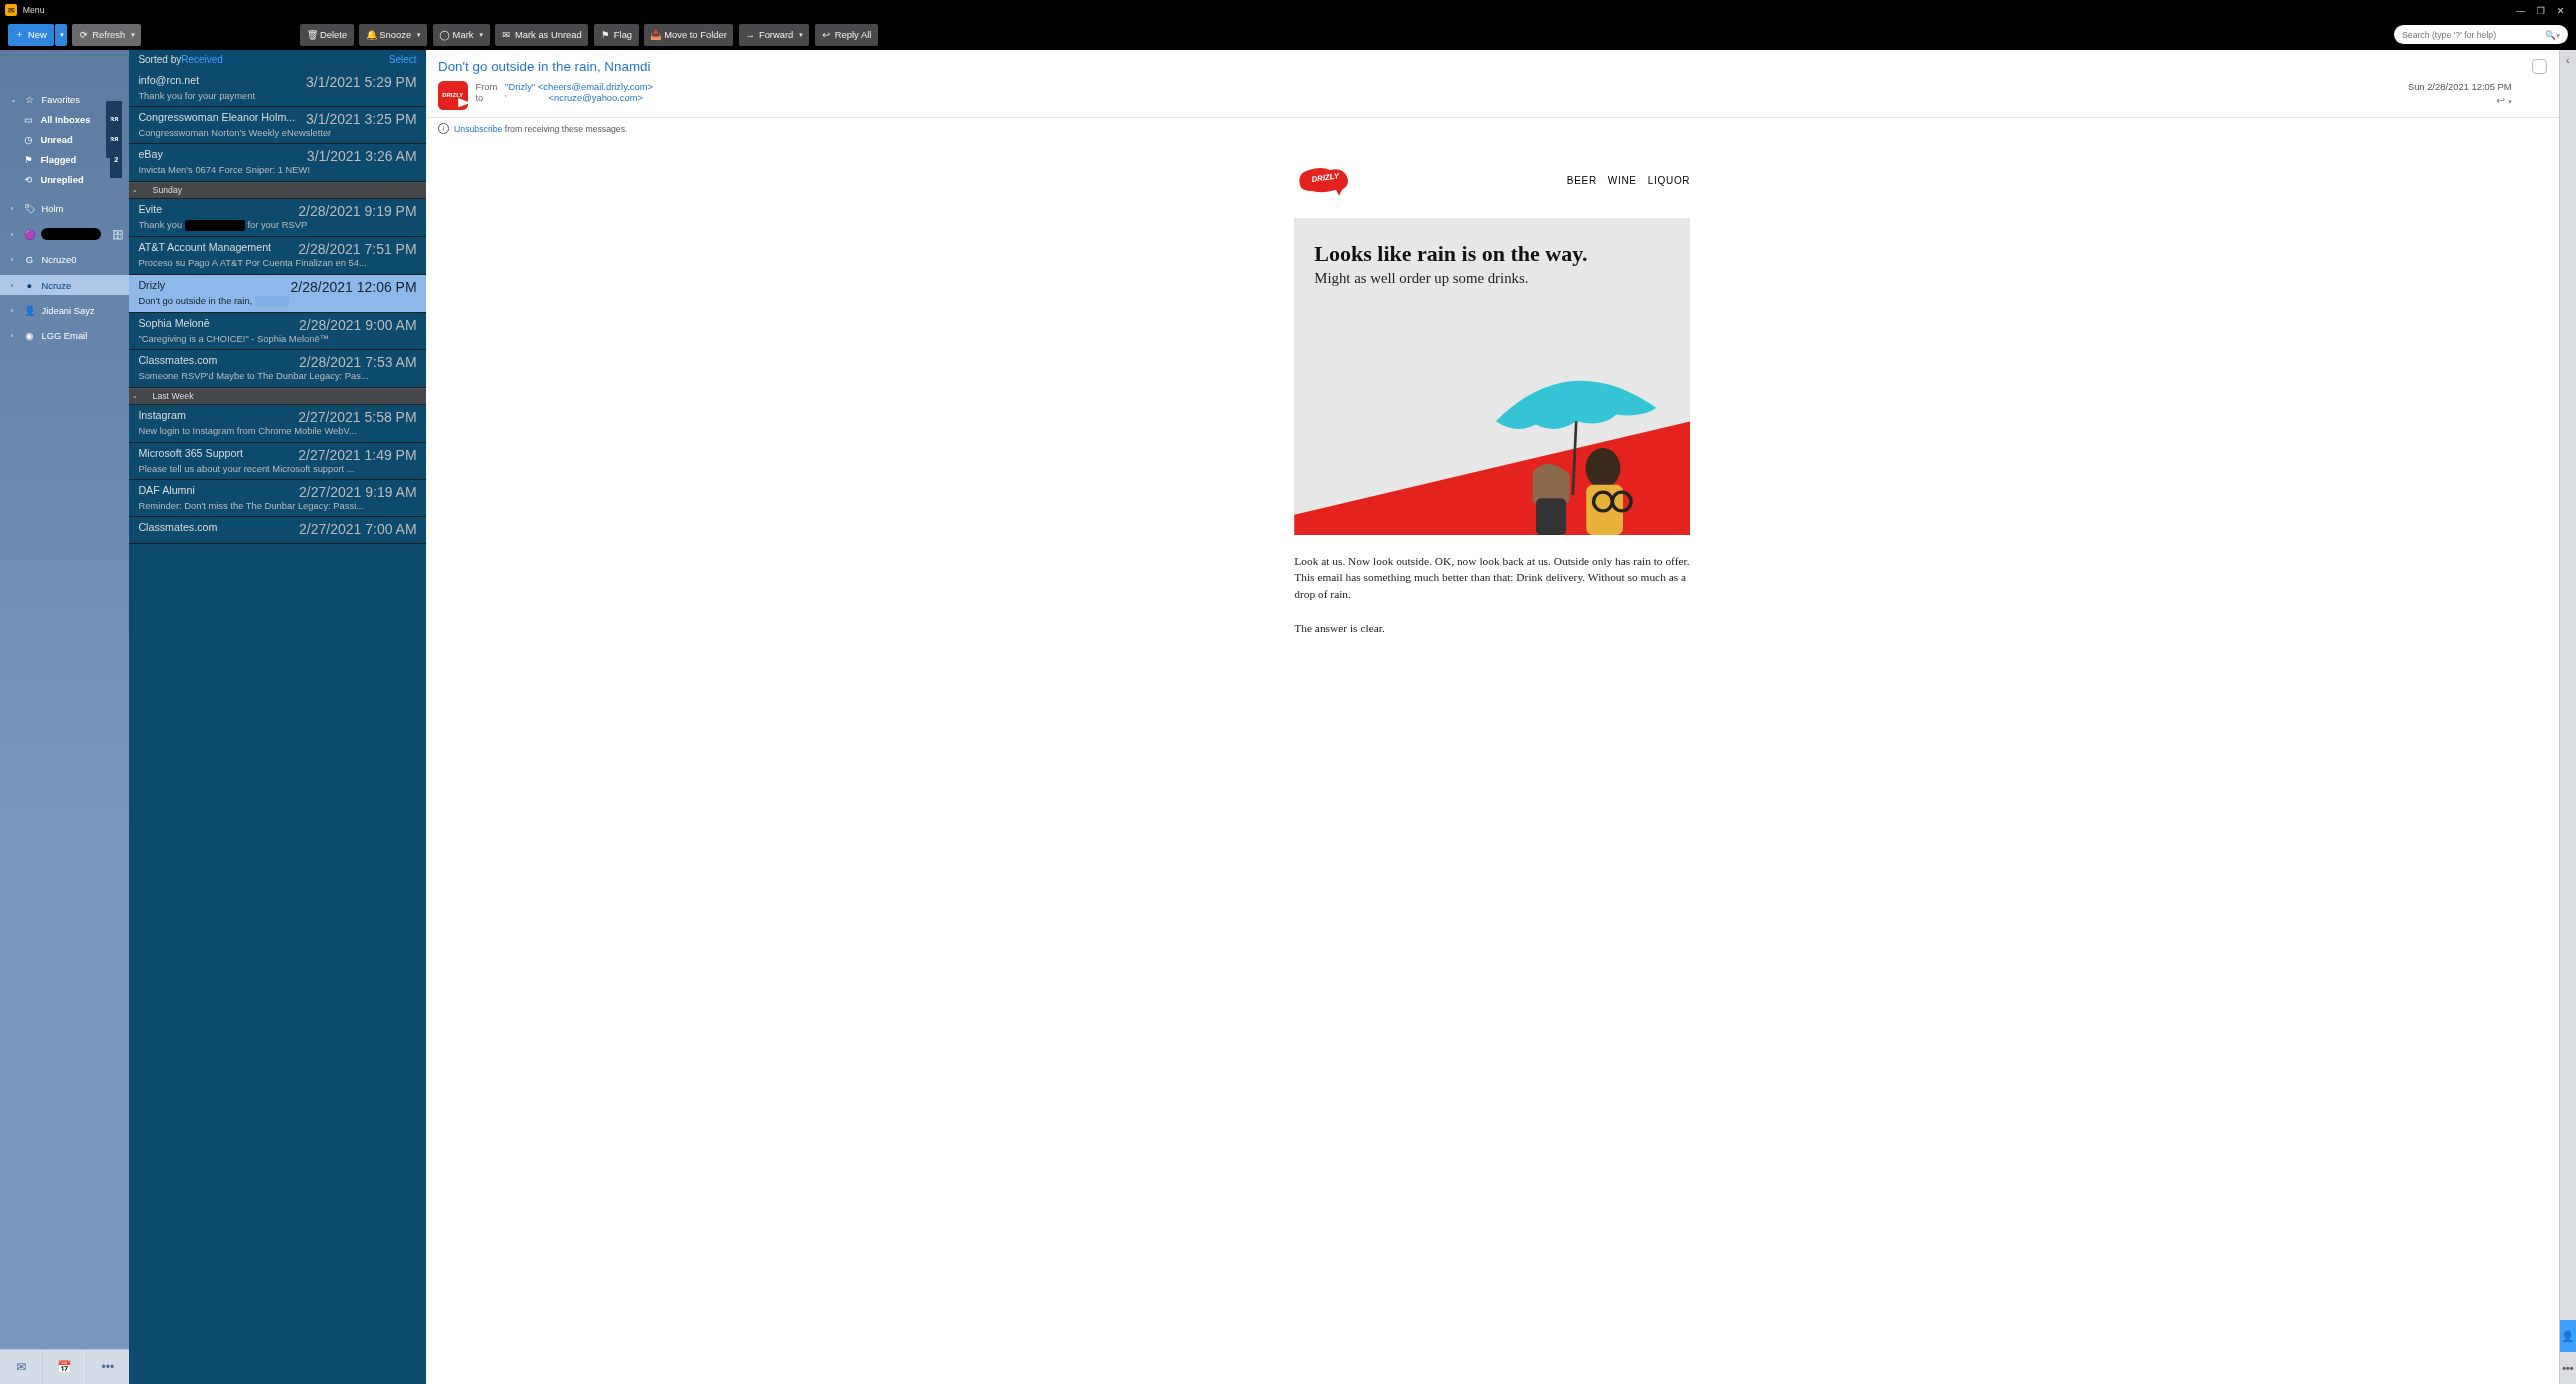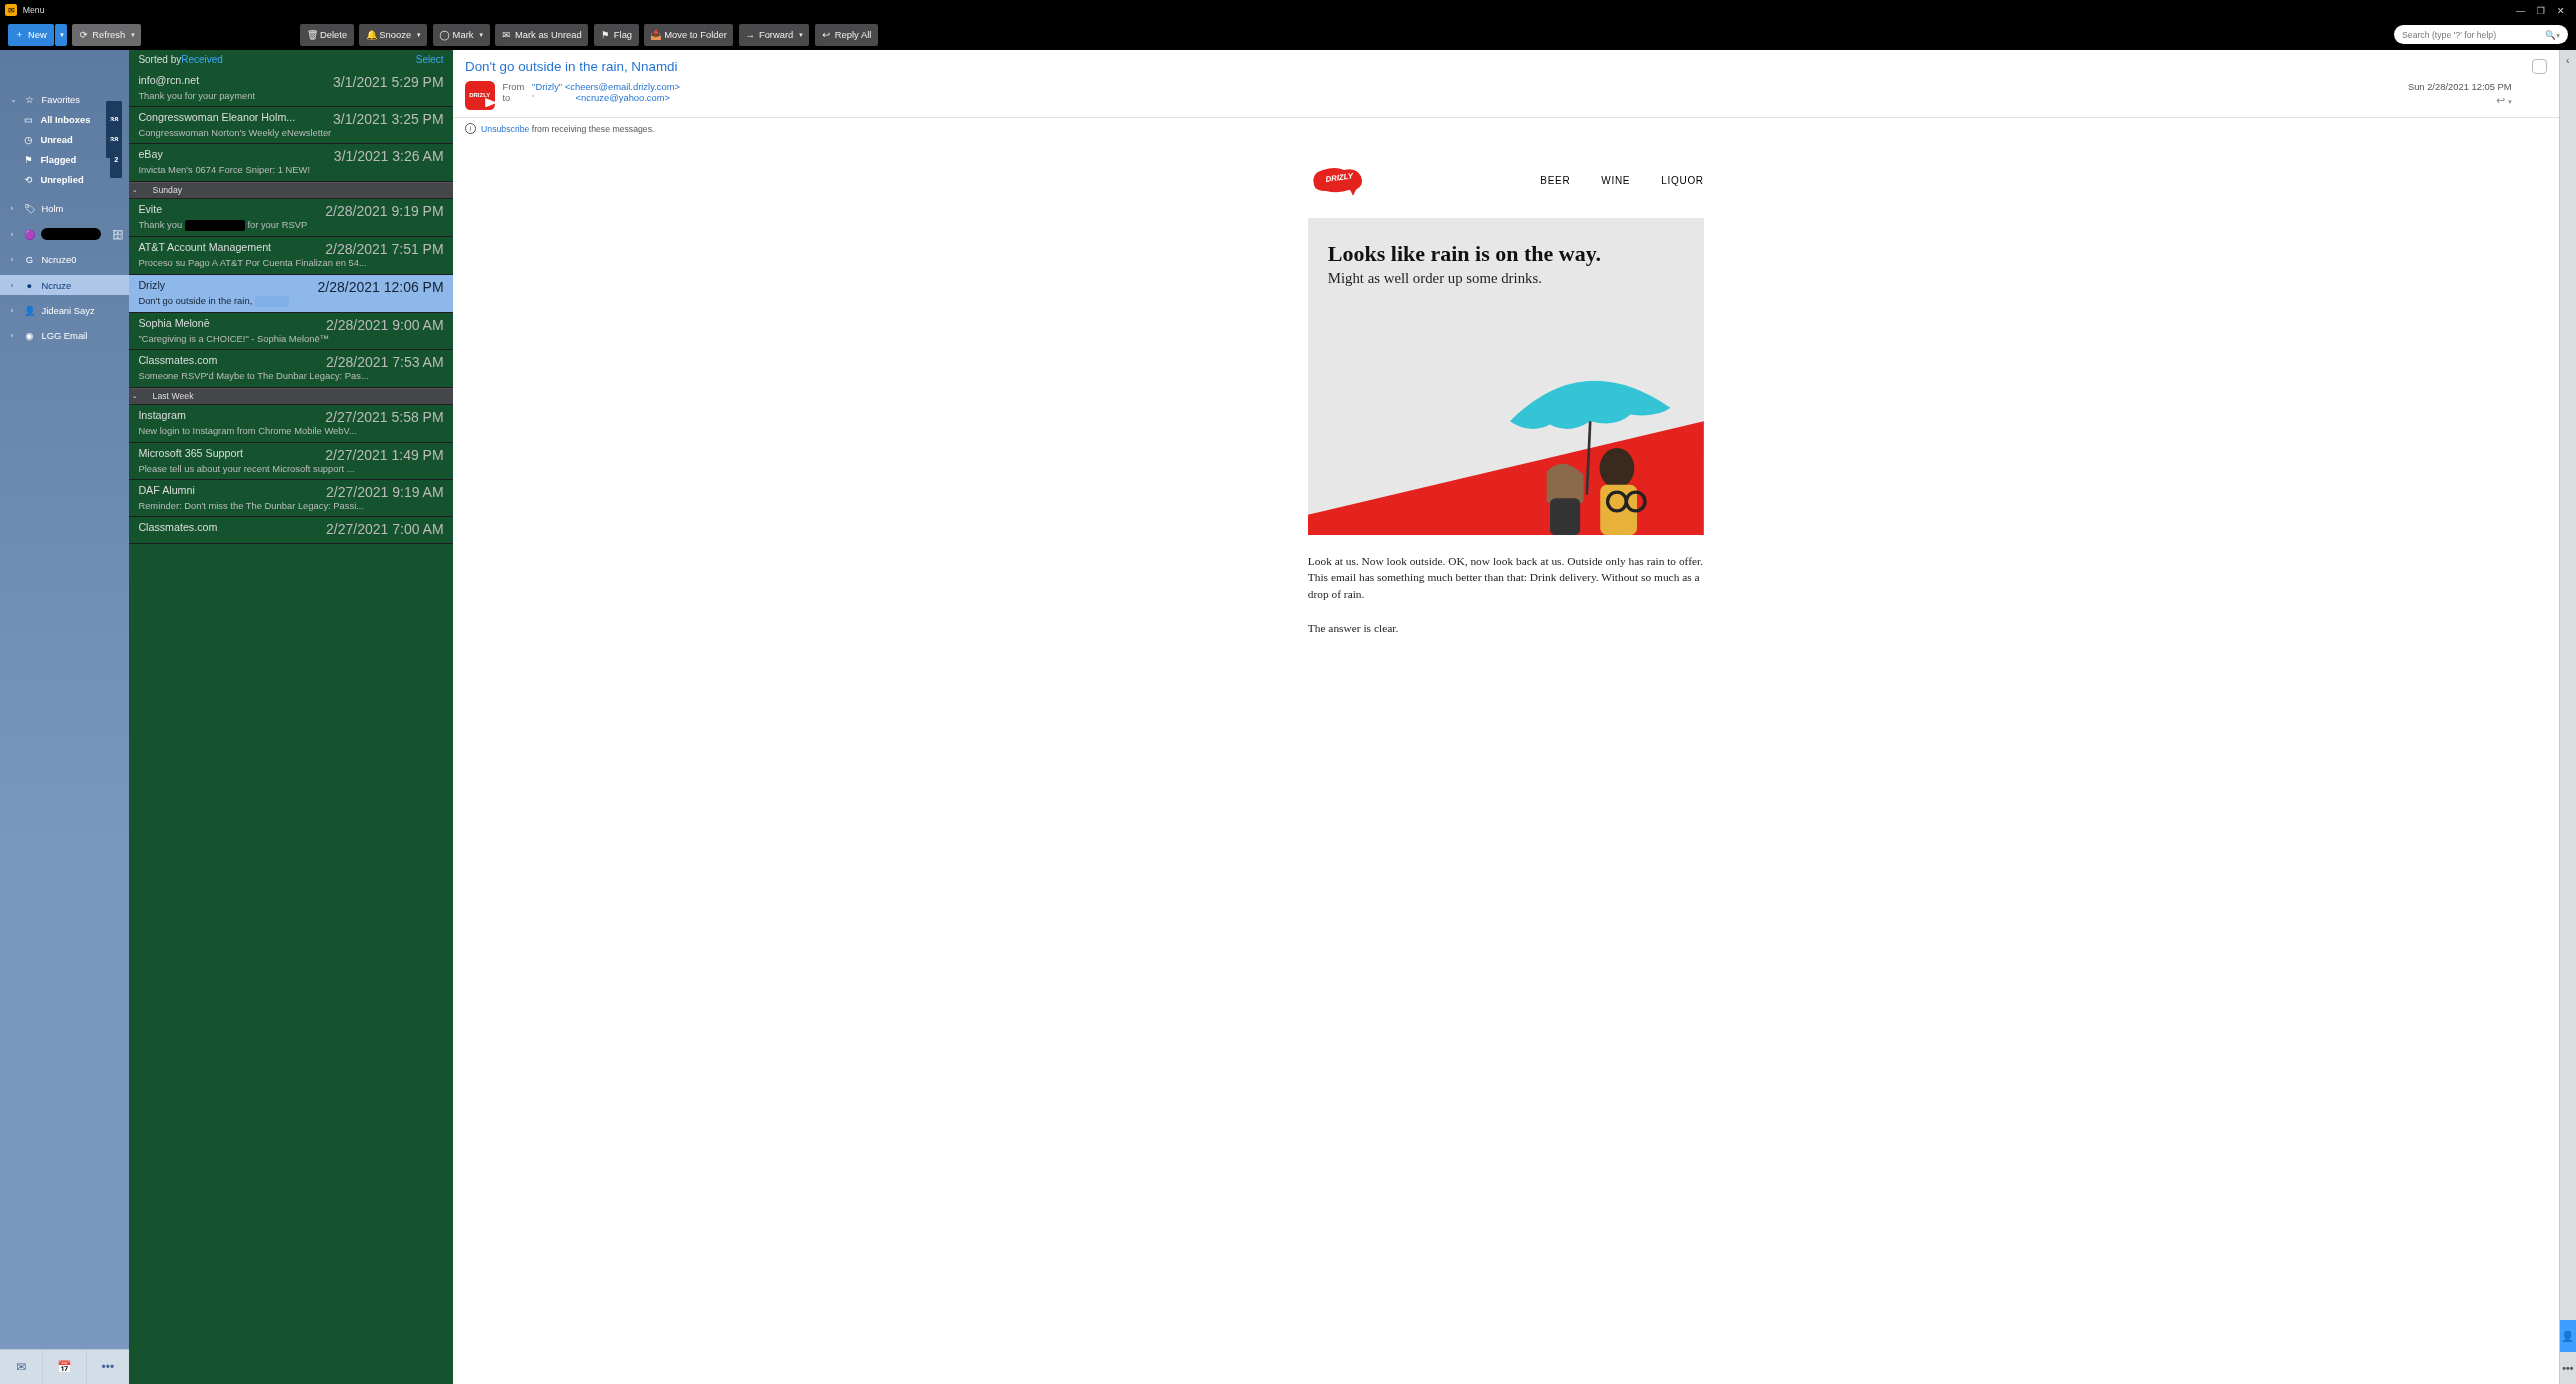--- a/index.html
+++ b/index.html
@@ -38,21 +38,21 @@
 .side-item .ic { width:10.7px; text-align:center; font-size:9.4px; }
 .side-item .lbl { flex:1; white-space:nowrap; overflow:hidden; }
 .side-item .badge { background:#1d3a5f; color:#fff; font-size:7.4px; padding:14px 4px; border-radius:1.3px; font-weight:600; }
 .side-item.bold .lbl { font-weight:600; }
 .side-bottom { height:35px; background:#d3dde8; display:flex; border-top:0.7px solid #b9c6d4; }
 .sbt { flex:1; display:flex; align-items:center; justify-content:center; color:#4a6a9a; font-size:12px; border-right:0.7px solid #c4cfda; cursor:pointer; }
 .sbt:last-child { border:none; }
 .blackbar { background:#000; border-radius:6px; height:12px; flex:1; }
 
 
-.msglist { width:324px; background:#14532d; color:#ddd; display:flex; flex-direction:column; overflow:hidden; }
+.msglist { width:297px; background:#0c4a6e; color:#ddd; display:flex; flex-direction:column; overflow:hidden; }
 .sorthdr { height:20px; display:flex; align-items:center; padding:0 9.4px; font-size:10px; }
 .sorthdr .blue { color:#3da3ff; }
 .sorthdr .sel { margin-left:auto; color:#3da3ff; cursor:pointer; }
 .msgscroll { flex:1; overflow-y:auto; }
 .grp { background:#444649; height:17.4px; display:flex; align-items:center; padding:0 3px; font-size:8.7px; border-top:0.7px solid #555; border-bottom:0.7px solid #222; gap:15px; }
 .grp .gc { font-size:6.7px; }
 .msg { padding:4px 9.4px 5.4px; border-bottom:0.7px solid #1c1d1f; cursor:pointer; }
 .msg.sel { background:#8fb8ea; color:#123; }
 .msg .row1 { display:flex; }
 .msg .from { font-size:10.7px; flex:1; white-space:nowrap; overflow:hidden; text-overflow:ellipsis; }
@@ -76,21 +76,21 @@
 .rmeta { text-align:right; color:#555; font-size:9.4px; }
 .chk { position:absolute; top:9.4px; right:12px; width:14.8px; height:14.8px; border:1.3px solid #b8b8b8; border-radius:4px; }
 .unsub { padding:5.4px 12px; font-size:8.7px; color:#555; display:flex; align-items:center; gap:5.4px; }
 .unsub .i { width:10.7px; height:10.7px; border:1px solid #555; border-radius:50%; display:flex; align-items:center; justify-content:center; font-size:6.7px; font-style:italic; }
 .unsub a { color:#2475d4; text-decoration:none; }
 .mailbody { flex:1; overflow:auto; padding:13.4px 27px; }
 .embox { max-width:396px; margin:0 auto; }
 .emhdr { display:flex; align-items:center; padding:6.7px 0 16px; }
 .emlogo { color:#e4221e; font-weight:bold; font-size:14.8px; font-style:italic; position:relative; }
 .emlogo svg { width:60px; height:40px; }
-.emnav { margin-left:auto; display:flex; gap:31px; font-size:10px; letter-spacing:0.7px; }
+.emnav { margin-left:auto; display:flex; gap:11px; font-size:10px; letter-spacing:0.7px; }
 .hero { background:#e7e7e7; position:relative; height:317px; overflow:hidden; }
 .hero .redtri { position:absolute; bottom:0; left:0; right:0; height:114px; background:#e4221e; clip-path:polygon(0 100%,100% 100%,100% 0,0 82%); }
 .hero h1 { font-family:Georgia,serif; font-size:22px; font-weight:700; padding:23px 20px 2.7px; color:#111; }
 .hero h2 { font-family:Georgia,serif; font-size:14.8px; font-weight:400; padding:0 20px; color:#222; }
 .umb { position:absolute; right:20px; bottom:0; width:201px; height:174px; }
 .para { font-family:Georgia,serif; font-size:11.4px; color:#222; line-height:1.45; margin-top:17.4px; }
 
 
 .rrail { width:17.4px; background:#dadde0; border-left:0.7px solid #c6cace; display:flex; flex-direction:column; }
 .rrail .top { height:20px; display:flex; align-items:center; justify-content:center; color:#555; cursor:pointer; }

